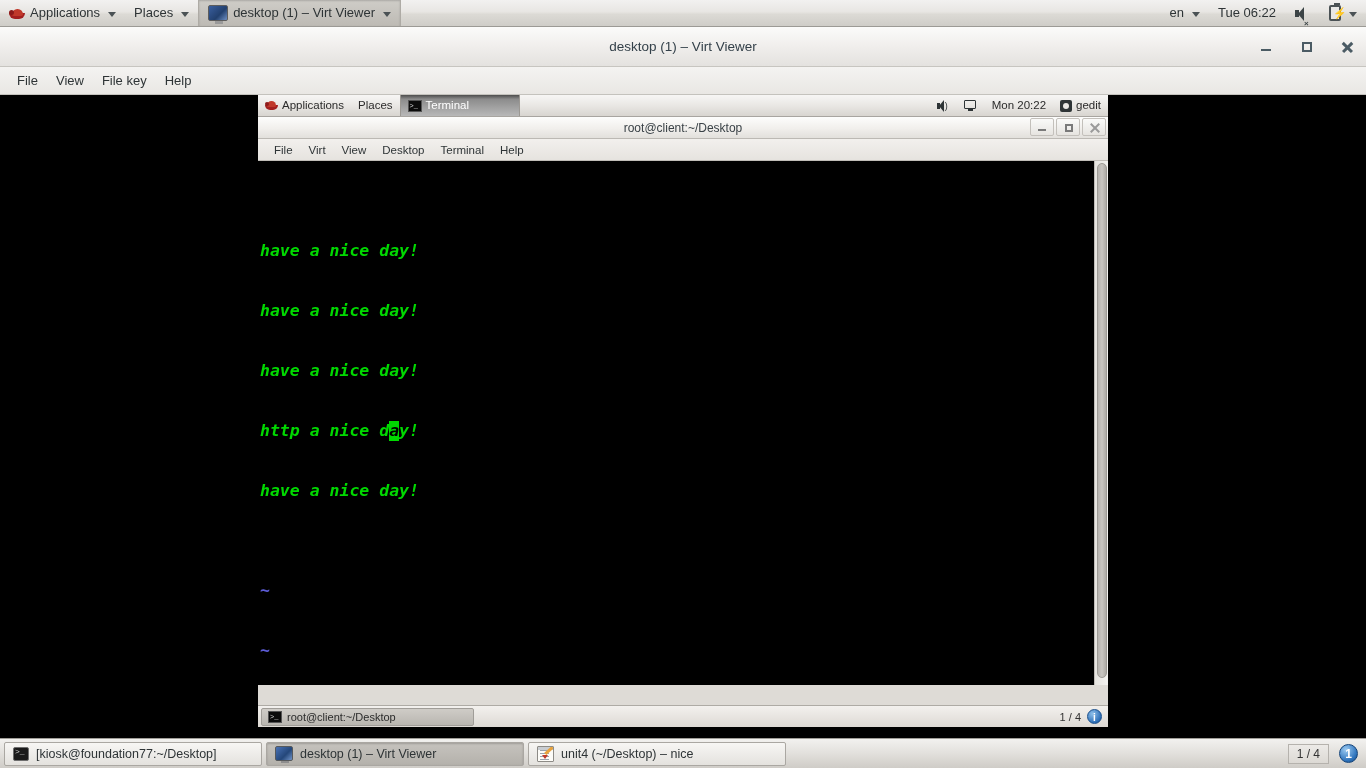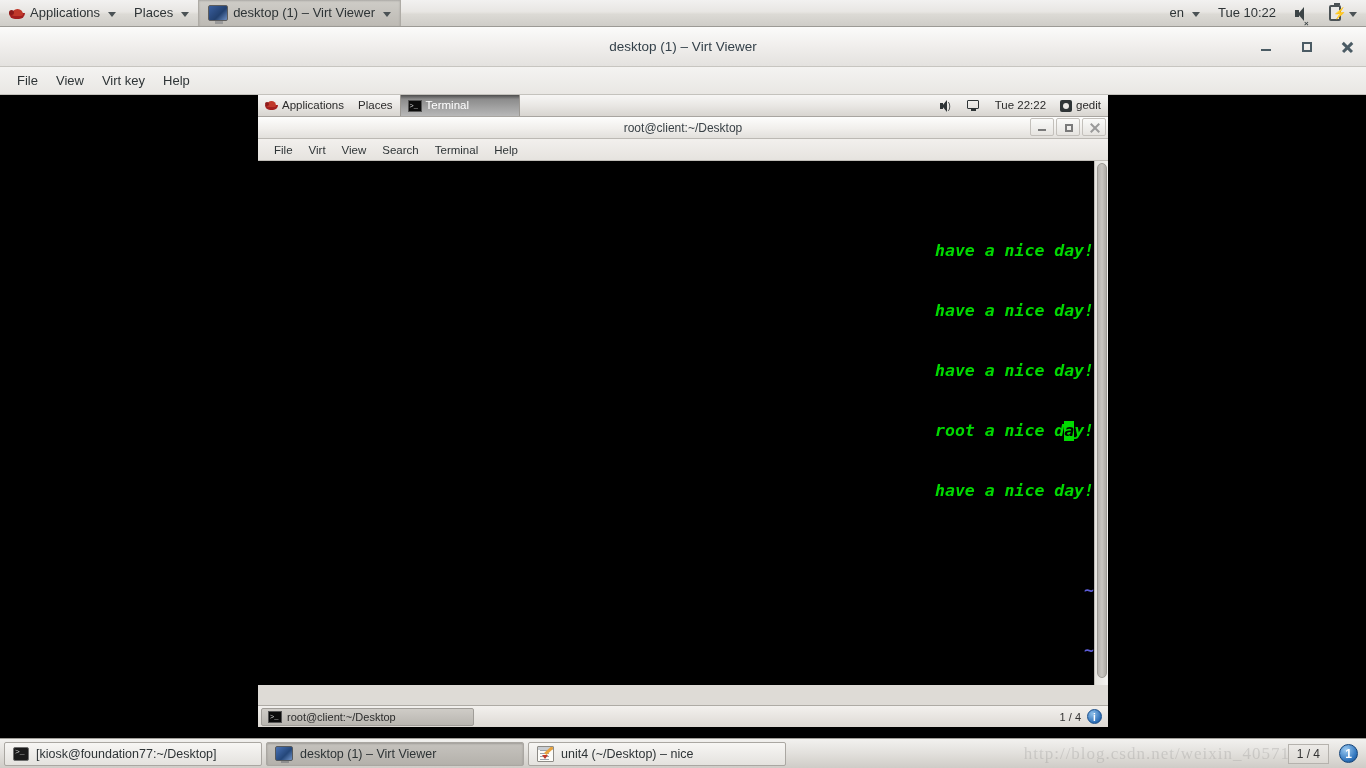--- a/index.html
+++ b/index.html
@@ -173,21 +173,20 @@
     background: linear-gradient(to bottom, #f2f0ed, #e6e3df);
     border-bottom: 1px solid #c0bdb8;
     display: flex; align-items: center; padding-left: 8px;
     font-size: 11.5px; color: #2e3436;
   }
   .term-menubar .mi { padding: 1px 8px; }
 
   .term-body {
     position: relative; width: 100%; height: 524px; background: #000;
     overflow: hidden;
-    text-align: right;
   }
   .term-text {
     position: absolute; left: 0px; top: 0px; right: 14px; bottom: 0;
     font-family: "DejaVu Sans Mono", "Liberation Mono", monospace;
     font-size: 16.5px; line-height: 20px;
     color: #00d900; font-weight: bold; font-style: italic;
     white-space: pre; padding-left: 2px;
   }
   .tline { height: 20px; position: relative; }
   .tilde { color: #5c5cd6; font-weight: bold; font-style: italic; }
@@ -307,21 +306,21 @@
       <span class="monitor-ico"></span>
       <span>desktop (1) – Virt Viewer</span>
       <span class="arrow-down"></span>
     </div>
     <div class="spacer"></div>
     <div class="hp-item">
       <span>en</span>
       <span class="arrow-down"></span>
     </div>
     <div class="hp-item">
-      <span>Tue 10:22</span>
+      <span>Tue 06:22</span>
     </div>
     <div class="hp-item">
       <span class="spk-ico">
         <span class="body"></span>
           <span class="cone"></span>
           <span class="xx">×</span>
       </span>
     </div>
     <div class="hp-item">
       <span class="batt-ico">
@@ -345,21 +344,21 @@
         <div class="vv-btn">
             <span class="cl1"></span>
             <span class="cl2"></span>
           </div>
       </div>
     </div>
 
     <div class="vv-menubar">
       <div class="mi">File</div>
       <div class="mi">View</div>
-      <div class="mi">Virt key</div>
+      <div class="mi">File key</div>
       <div class="mi">Help</div>
     </div>
 
     <div class="vv-canvas">
 
       <div class="guest">
 
         <div class="g-panel">
           <div class="gi">
             <span class="rh-logo" style="width:13px;height:12px;">
@@ -384,21 +383,21 @@
                 <span class="w">)</span>
             </span>
           </div>
           <div class="gi">
             <span class="g-net">
                 <span class="scr"></span>
                 <span class="st"></span>
               </span>
           </div>
           <div class="gi">
-            <span>Tue 22:22</span>
+            <span>Mon 20:22</span>
           </div>
           <div class="gi">
             <span class="g-user"></span>
             <span>gedit</span>
           </div>
         </div>
 
         <div class="term-win">
 
           <div class="term-titlebar">
@@ -414,33 +413,33 @@
                   <span class="m3a"></span>
                   <span class="m3b"></span>
                 </div>
             </div>
           </div>
 
           <div class="term-menubar">
             <div class="mi">File</div>
             <div class="mi">Virt</div>
             <div class="mi">View</div>
-            <div class="mi">Search</div>
+            <div class="mi">Desktop</div>
             <div class="mi">Terminal</div>
             <div class="mi">Help</div>
           </div>
 
           <div class="term-body">
             <div class="term-text">
 
               
               <div class="tline">have a nice day!</div>
               <div class="tline">have a nice day!</div>
               <div class="tline">have a nice day!</div>
-              <div class="tline"><span>root a nice d</span><span class="cursor-blk">a</span><span>y!</span></div>
+              <div class="tline"><span>http a nice d</span><span class="cursor-blk">a</span><span>y!</span></div>
               <div class="tline">have a nice day!</div>
 
               
               <div class="tline tilde">~</div>
               <div class="tline tilde">~</div>
               
               
               
               
               
@@ -505,15 +504,14 @@
           <span class="nib"></span>
       </span>
       <span>unit4 (~/Desktop) – nice</span>
     </div>
     <div class="ht-right">
       <span class="ht-wsbox">1 / 4</span>
       <span class="ht-info">1</span>
     </div>
   </div>
 
-  <div class="watermark">http://blog.csdn.net/weixin_40571</div>
 
 </div>
 
 </body></html>

